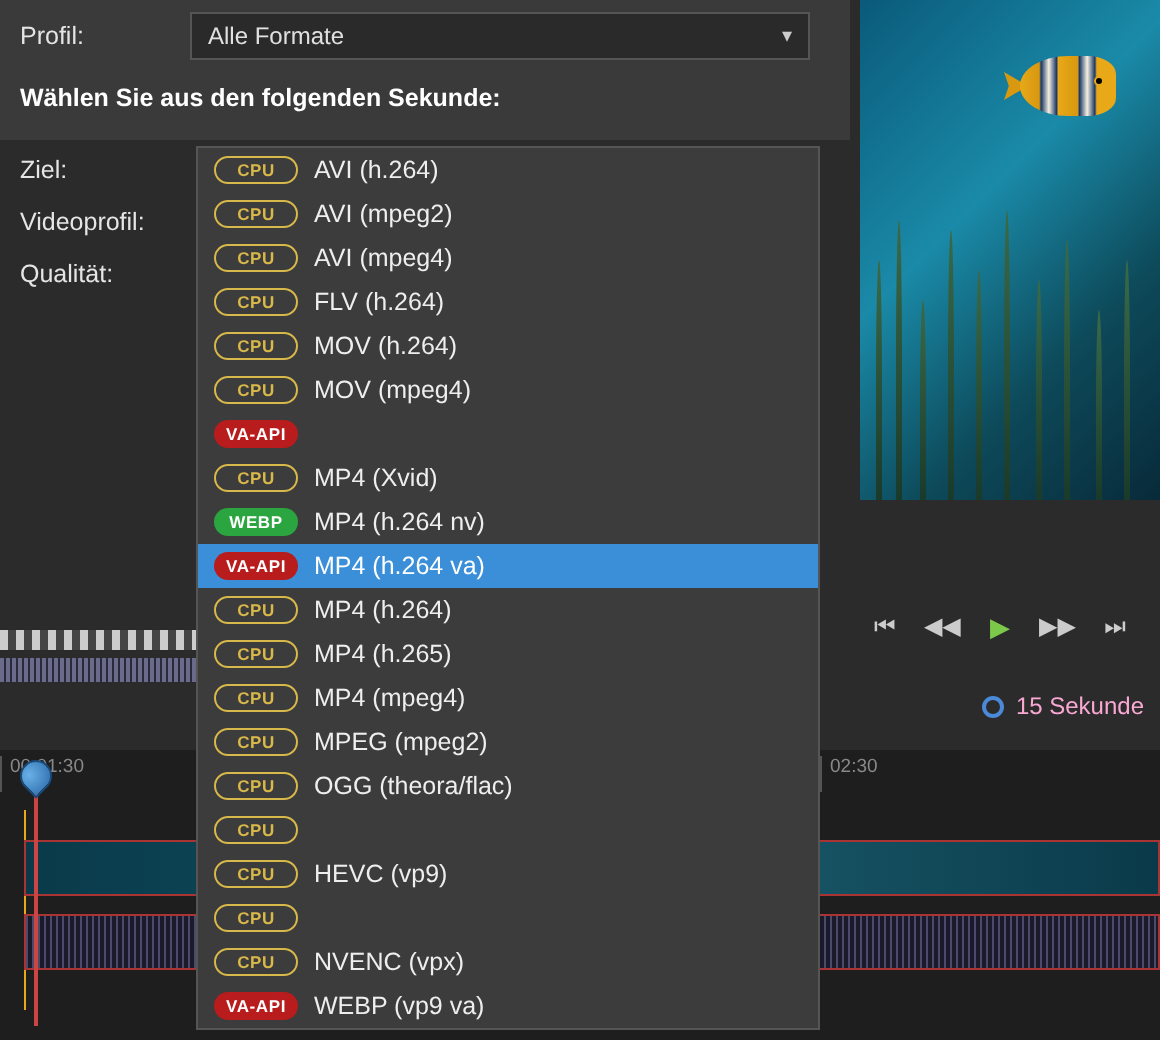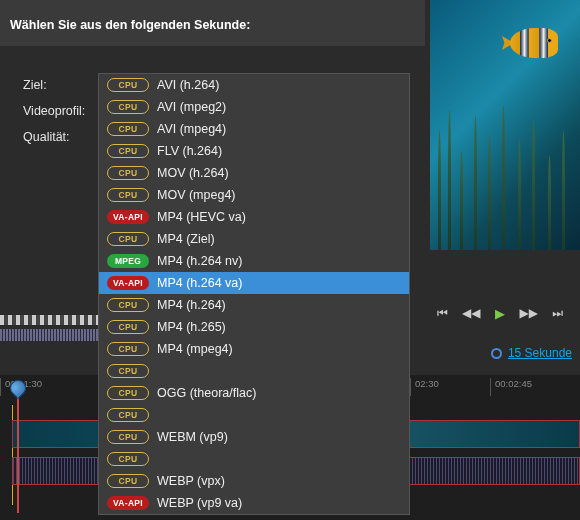--- a/index.html
+++ b/index.html
@@ -3,21 +3,21 @@
 <meta charset="utf-8">
 <style>
   * { box-sizing: border-box; margin: 0; padding: 0; font-family: "Segoe UI", Arial, sans-serif; }
   body { background: #2b2b2b; width: 580px; height: 520px; overflow: hidden; color: #ccc; position: relative; }
   .panel { position: absolute; top: 0; left: 0; width: 425px; padding: 6px 10px; background: #3a3a3a; }
   .row { display: flex; align-items: center; margin-bottom: 10px; }
   .row-label { width: 85px; font-size: 12.5px; color: #e5e5e5; }
   .dropdown { flex: 1; max-width: 310px; height: 24px; background: #2a2a2a; border: 1px solid #555; color: #e0e0e0; font-size: 12px; padding: 0 8px; position: relative; display: flex; align-items: center; justify-content: space-between; }
   .dropdown::after { content: "▾"; font-size: 10px; color: #ccc; }
   .section-title { font-size: 12.5px; font-weight: bold; color: #fff; margin: 12px 0 8px; }
-  .form-labels { position: absolute; top: 78px; left: 0; padding: 0 10px; width: 100px; margin-left: 13px; }
+  .form-labels { position: absolute; top: 78px; left: 0; padding: 0 10px; width: 100px; }
   .form-labels div { font-size: 12.5px; color: #e5e5e5; margin-bottom: 12px; }
   .dropdown-list { position: absolute; top: 73px; left: 98px; width: 312px; background: #3c3c3c; border: 1px solid #555; z-index: 20; }
   .dropdown-item { display: flex; align-items: center; height: 22px; padding: 0 8px; font-size: 12.5px; color: #eee; cursor: pointer; }
   .dropdown-item.selected { background: #3b8fd8; color: #fff; }
   .badge { display: inline-flex; align-items: center; justify-content: center; width: 42px; height: 14px; border-radius: 7px; font-size: 8.5px; font-weight: bold; margin-right: 8px; letter-spacing: 0.3px; }
   .badge-cpu { border: 1.5px solid #d9b84a; color: #d9b84a; background: transparent; }
   .badge-vaapi { background: #b91c1c; color: #fff; }
   .badge-nvenc { background: #2aa53f; color: #fff; }
   .preview { position: absolute; top: 0; right: 0; width: 150px; height: 250px; background: linear-gradient(135deg, #0a5a7a, #1a8aa8 40%, #0d4a5a 70%, #082a3a); overflow: hidden; }
   .fishbody { position: absolute; top: 28px; right: 15px; width: 55px; height: 35px; }
@@ -28,33 +28,39 @@
   .reed { position: absolute; bottom: 0; width: 3px; background: linear-gradient(180deg, #3a6a4a, #1a3a2a); border-radius: 50% 50% 0 0; }
   .playback { position: absolute; top: 297px; right: 0; width: 160px; height: 32px; display: flex; align-items: center; justify-content: space-around; background: #2b2b2b; padding: 0 8px; }
   .pbtn { width: 16px; height: 16px; display: flex; align-items: center; justify-content: center; color: #ccc; font-size: 12px; cursor: pointer; }
   .pbtn.play { color: #7cc84a; font-size: 13px; }
   .track-area { position: absolute; top: 285px; left: 0; width: 100px; height: 34px; background: #2b2b2b; }
   .thumb-strip { position: absolute; top: 315px; left: 0; width: 100px; height: 10px; background: repeating-linear-gradient(90deg, #ccc 0 4px, #444 4px 8px); }
   .audio-thumb { position: absolute; top: 329px; left: 0; width: 100px; height: 12px; background: repeating-linear-gradient(90deg, #6a6a8a 0 2px, #2a2a3a 2px 3px); }
   .timeline-bg { position: absolute; bottom: 0; left: 0; right: 0; height: 145px; background: #1e1e1e; }
   .time-ruler { position: absolute; top: 3px; left: 0; right: 0; height: 18px; display: flex; font-size: 9.5px; color: #888; }
   .time-tick { width: 85px; text-align: left; padding-left: 4px; border-left: 1px solid #555; }
-  .status-right { position: absolute; top: -29px; right: 8px; font-size: 12px; color: #0ea5e9; display: flex; align-items: center; gap: 6px; text-decoration: underline; }
+  .status-right { position: absolute; top: -29px; right: 8px; font-size: 12px; color: #f9a8d4; display: flex; align-items: center; gap: 6px; }
   .status-dot { width: 11px; height: 11px; border: 2px solid #4a8ad8; border-radius: 50%; }
   .playhead { position: absolute; left: 17px; top: 18px; width: 2px; height: 120px; background: #c44; z-index: 5; }
   .playhead-head { position: absolute; top: -13px; left: -7px; width: 16px; height: 16px; background: radial-gradient(circle at 35% 30%, #6ab0e8, #2a6aa8); border-radius: 50% 50% 50% 0; transform: rotate(-45deg); border: 1px solid #1a4a7a; }
   .clip { position: absolute; left: 12px; right: 0; height: 28px; border: 1px solid #a33; background: #1a1a1a; }
   .clip.video { top: 45px; background: linear-gradient(90deg, #0a3a4a, #0d4a5a 30%, #1a5a6a 60%, #0a3a4a); }
   .clip.audio { top: 85px; background: repeating-linear-gradient(90deg, #4a4a6a 0 1px, #1a1a2a 1px 3px); }
   .snap-line { position: absolute; left: 12px; top: 30px; width: 1px; height: 100px; background: #e8a818; }
 </style>
 </head>
 <body>
 
 <div class="panel">
+  <div class="row">
+    <div class="row-label">Profil:</div>
+    <div class="dropdown">
+      <span>Alle Formate</span>
+    </div>
+  </div>
   <div class="section-title">Wählen Sie aus den folgenden Sekunde:</div>
 </div>
 
 <div class="form-labels">
   <div>Ziel:</div>
   <div>Videoprofil:</div>
   <div>Qualität:</div>
 </div>
 
 <div class="dropdown-list" id="formats">
@@ -77,66 +83,66 @@
     <div class="dropdown-item">
       <span class="badge badge-cpu">CPU</span>
       <span>MOV (h.264)</span>
     </div>
     <div class="dropdown-item">
       <span class="badge badge-cpu">CPU</span>
       <span>MOV (mpeg4)</span>
     </div>
     <div class="dropdown-item">
       <span class="badge badge-vaapi">VA-API</span>
-      <span>MP4 (HEVC va)</span>
     </div>
     <div class="dropdown-item">
       <span class="badge badge-cpu">CPU</span>
-      <span>MP4 (Ziel)</span>
+      <span>MP4 (Xvid)</span>
     </div>
     <div class="dropdown-item">
-      <span class="badge badge-nvenc">MPEG</span>
+      <span class="badge badge-nvenc">WEBP</span>
       <span>MP4 (h.264 nv)</span>
     </div>
     <div class="dropdown-item selected">
       <span class="badge badge-vaapi">VA-API</span>
       <span>MP4 (h.264 va)</span>
     </div>
     <div class="dropdown-item">
       <span class="badge badge-cpu">CPU</span>
       <span>MP4 (h.264)</span>
     </div>
     <div class="dropdown-item">
       <span class="badge badge-cpu">CPU</span>
       <span>MP4 (h.265)</span>
     </div>
     <div class="dropdown-item">
       <span class="badge badge-cpu">CPU</span>
       <span>MP4 (mpeg4)</span>
     </div>
     <div class="dropdown-item">
       <span class="badge badge-cpu">CPU</span>
+      <span>MPEG (mpeg2)</span>
     </div>
     <div class="dropdown-item">
       <span class="badge badge-cpu">CPU</span>
       <span>OGG (theora/flac)</span>
     </div>
     <div class="dropdown-item">
       <span class="badge badge-cpu">CPU</span>
     </div>
     <div class="dropdown-item">
       <span class="badge badge-cpu">CPU</span>
-      <span>WEBM (vp9)</span>
+      <span>HEVC (vp9)</span>
     </div>
     <div class="dropdown-item">
       <span class="badge badge-cpu">CPU</span>
     </div>
     <div class="dropdown-item">
       <span class="badge badge-cpu">CPU</span>
-      <span>WEBP (vpx)</span>
+      <span>NVENC (vpx)</span>
     </div>
     <div class="dropdown-item">
       <span class="badge badge-vaapi">VA-API</span>
       <span>WEBP (vp9 va)</span>
     </div>
   </div>
 
 <div class="preview">
   <div class="fishbody">
     <div class="fishtail"></div>
@@ -172,21 +178,20 @@
 
 <div class="timeline-bg">
   <div class="status-right">
     <span class="status-dot"></span>
     <span>15 Sekunde</span>
   </div>
   <div class="time-ruler">
     <div class="time-tick" style="width:50px">00:01:30</div>
     <div class="time-tick" style="width:50px;visibility:hidden"></div>
     <div class="time-tick" style="margin-left:310px;width:80px">02:30</div>
-    <div class="time-tick" style="width:80px">00:02:45</div>
   </div>
   <div class="snap-line"></div>
   <div class="playhead">
     <div class="playhead-head"></div>
   </div>
   <div class="clip video" style="top:45px"></div>
   <div class="clip audio" style="top:82px"></div>
 </div>
 
 </body></html>

